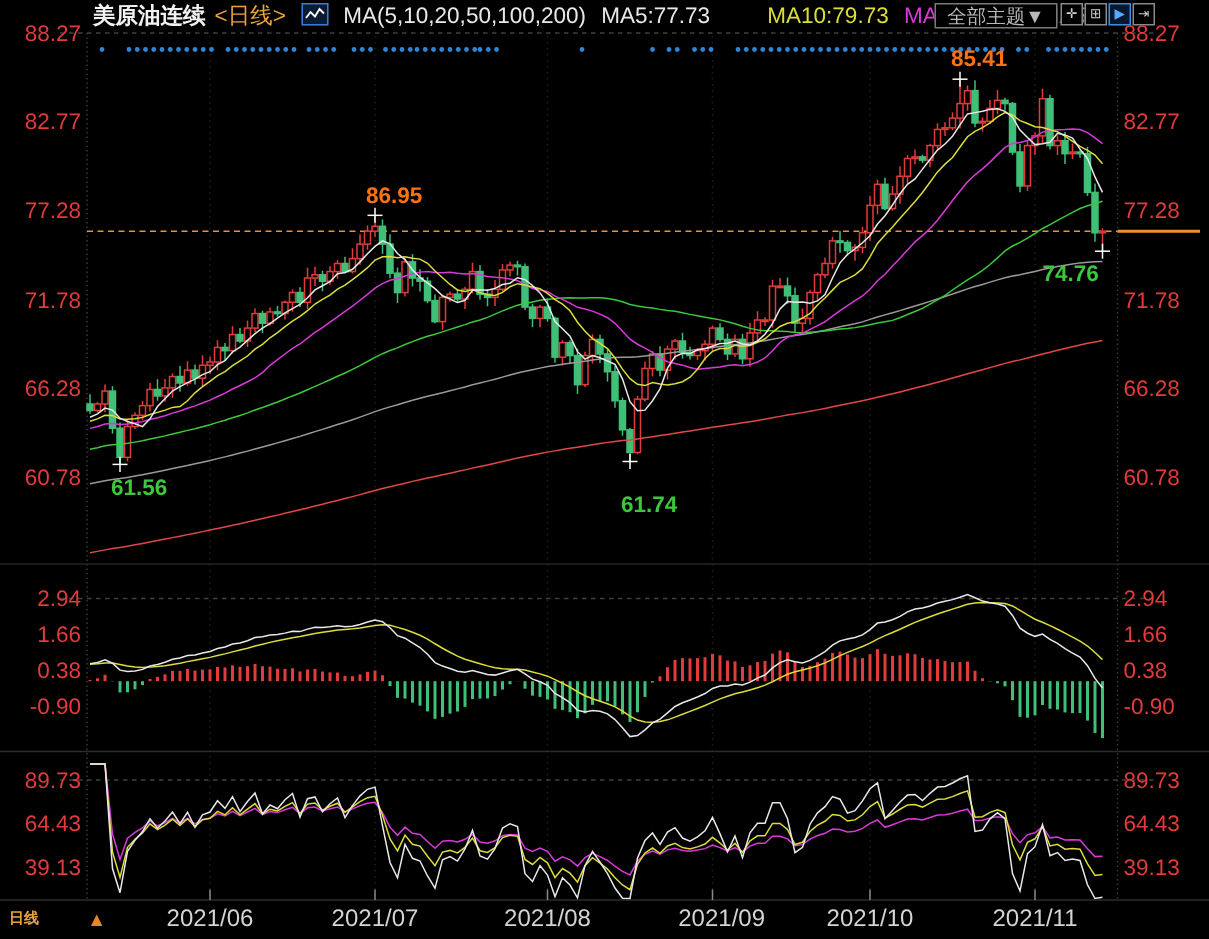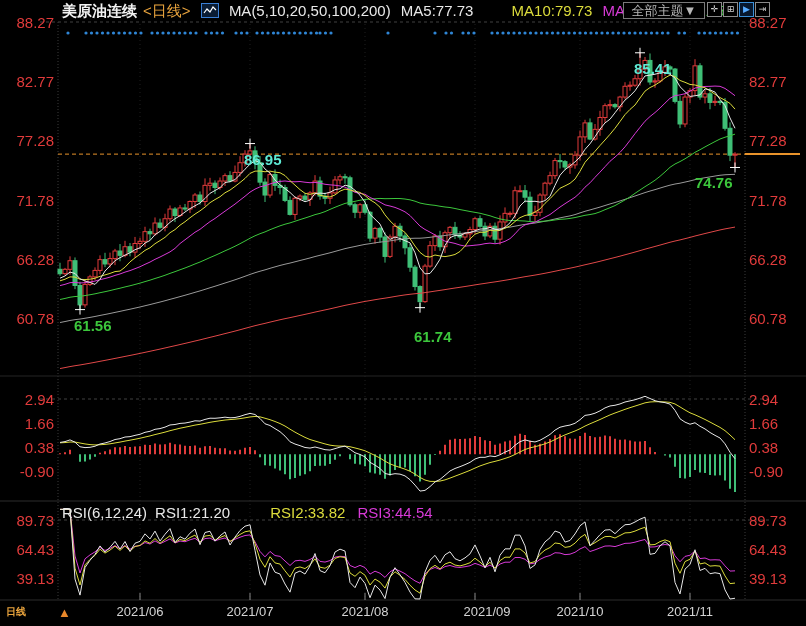--- a/index.html
+++ b/index.html
@@ -20,23 +20,23 @@
   .theme-btn{position:absolute;left:623px;top:2px;width:80px;height:15px;border:1px solid #7a7a7a;
              color:#b8b8b8;font-size:13px;line-height:15px;text-align:center;background:#000;cursor:pointer;}
   .icon-btn{position:absolute;top:2px;width:13px;height:13px;border:1px solid #8a8a8a;color:#cfcfcf;
             font-size:9px;line-height:13px;text-align:center;background:#000;cursor:pointer;}
   .icon-btn.active{border-color:#3a8fd8;color:#55aaff;background:#07182e;}
   .ind-hdr{position:absolute;left:62px;font-size:15px;white-space:nowrap;}
   .ind-hdr span{margin-right:8px;}
   .axis-label{position:absolute;color:#e13b3b;font-size:15px;width:54px;}
   .axis-label.L{left:0;text-align:right;}
   .axis-label.R{left:749px;text-align:left;}
-  .month-label{position:absolute;top:604px;width:70px;text-align:center;color:#d4d4d4;font-size:13px;}
+  .month-label{position:absolute;top:604px;width:70px;text-align:center;color:#d4d4d4;font-size:16px;}
   .anno{position:absolute;font-size:15px;font-weight:bold;white-space:nowrap;}
-  .anno.high{color:#5eead4;margin-top:29px;}
+  .anno.high{color:#f97316;}
   .anno.low{color:#3cc73c;}
   #footer-period{position:absolute;left:6px;top:605px;font-size:10px;font-weight:bold;color:#e8a33d;}
   #footer-arrow{position:absolute;left:58px;top:605px;font-size:13px;color:#e8872a;}
 </style>
 </head>
 <body>
 
 <div id="screen">
   <svg id="chart-svg" width="806" height="626">
       <line x1="140" y1="24" x2="140" y2="600" stroke="#1e1e1e" stroke-dasharray="1,3"></line>
@@ -597,25 +597,20 @@
     <span class="t-green">MA50</span>
   </div>
 
   <div class="theme-btn">全部主题▼</div>
   <div class="icon-btn" style="left:707px">✛</div>
   <div class="icon-btn" style="left:723px">⊞</div>
   <div class="icon-btn active" style="left:739px">▶</div>
   <div class="icon-btn" style="left:755px">⇥</div>
 
 
-  <div class="ind-hdr" style="top:504px">
-    <span class="t-white">RSI(6,12,24)</span><span class="t-white">RSI1:21.20</span>
-    <span class="t-yellow">RSI2:33.82</span>
-    <span class="t-magenta">RSI3:44.54</span>
-  </div>
 
   <div id="footer-period">日线</div>
   <div id="footer-arrow">▲</div>
 
   <div id="labels-layer">
       <div class="axis-label L" style="top: 14px;">88.27</div>
       <div class="axis-label R" style="top: 14px;">88.27</div>
       <div class="axis-label L" style="top: 73.2215px;">82.77</div>
       <div class="axis-label R" style="top: 73.2215px;">82.77</div>
       <div class="axis-label L" style="top: 132.335px;">77.28</div>
@@ -636,21 +631,21 @@
       <div class="axis-label R" style="top: 463px;">-0.90</div>
       <div class="axis-label L" style="top: 512px;">89.73</div>
       <div class="axis-label R" style="top: 512px;">89.73</div>
       <div class="axis-label L" style="top: 541px;">64.43</div>
       <div class="axis-label R" style="top: 541px;">64.43</div>
       <div class="axis-label L" style="top: 570px;">39.13</div>
       <div class="axis-label R" style="top: 570px;">39.13</div>
       <div class="month-label" style="left: 105px;">2021/06</div>
       <div class="month-label" style="left: 215px;">2021/07</div>
       <div class="month-label" style="left: 330px;">2021/08</div>
-      <div class="month-label" style="left: 452px;">2021/09</div>
+      <div class="month-label" style="left: 440px; text-align: right;">2021/09</div>
       <div class="month-label" style="left: 545px;">2021/10</div>
       <div class="month-label" style="left: 655px;">2021/11</div>
       <div class="anno low" style="left: 74px; top: 316.601px;">61.56</div>
       <div class="anno high" style="left: 244px; top: 121.566px;">86.95</div>
       <div class="anno low" style="left: 414px; top: 328px;">61.74</div>
       <div class="anno high" style="left: 634px; top: 30.7952px;">85.41</div>
       <div class="anno low" style="left: 695px; top: 174.47px;">74.76</div>
     </div>
 </div>
 

